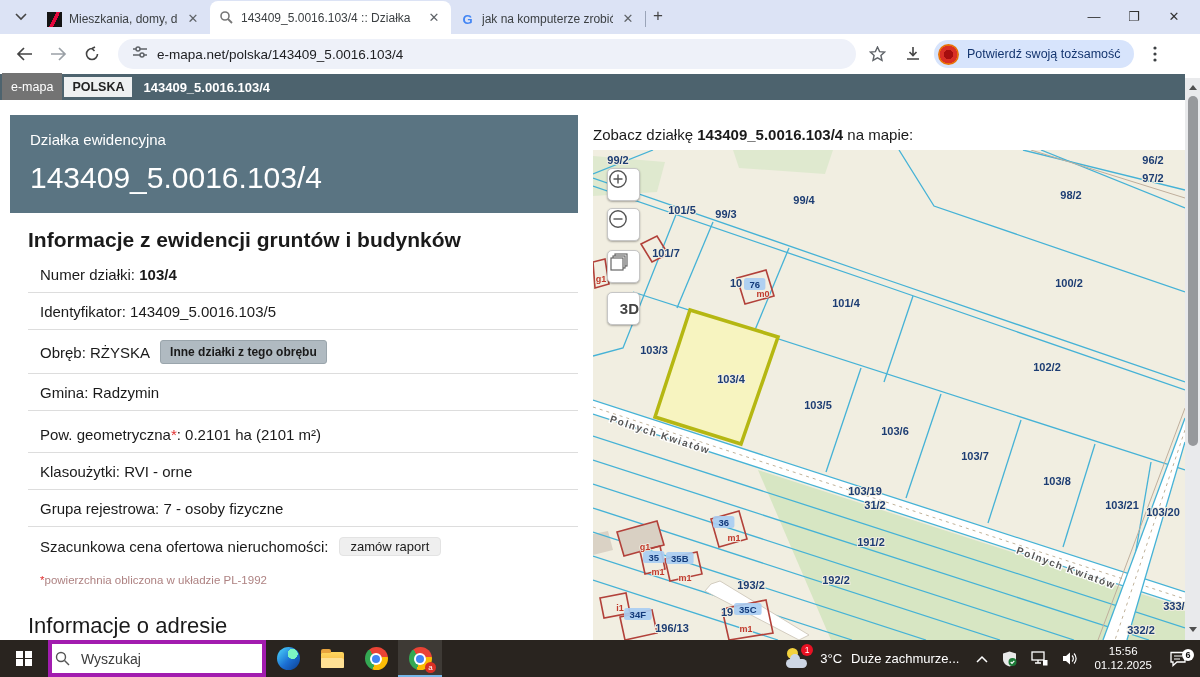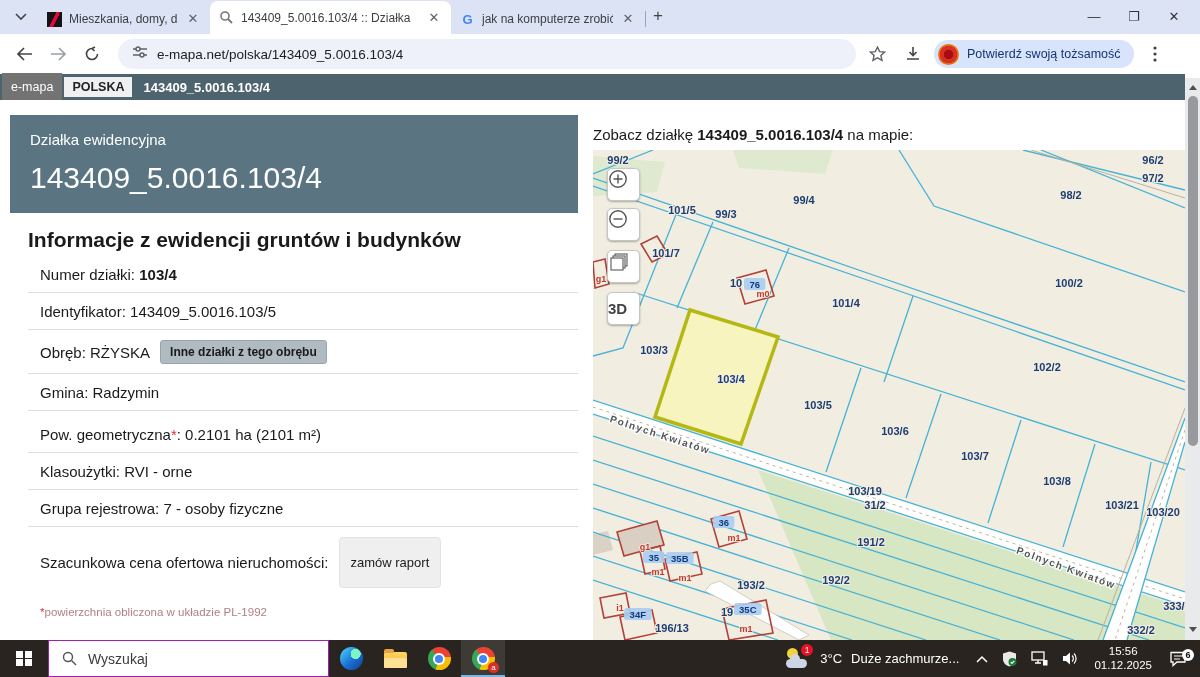--- a/index.html
+++ b/index.html
@@ -42,31 +42,31 @@
   .panel{position:absolute;left:10px;top:15px;width:568px}
   .card{background:#5a7482;color:#fff;padding:16px 20px 18px}
   .card-label{font-size:15px}
   .card-title{font-size:30px;margin-top:13px;font-weight:400}
   .h2{font-size:21px;font-weight:700;color:#1a1a1a;margin:15px 0 4px 18px}
   .row{margin-left:18px;padding:10px 0 9px 12px;font-size:15px;color:#1a1a1a;border-bottom:1px solid #ddd}
   .row.flex{display:flex;align-items:center;gap:10px}
   .row.last{border-bottom:none}
   .row .l2{margin-top:5px}
   .btn-gray{background:#b0bac1;border:1px solid #9aa5ac;font-size:12px;font-weight:bold;padding:4px 9px;border-radius:3px;color:#1a1a1a;cursor:pointer}
-  .btn-light{background:#efefef;border:1px solid #e3e3e3;font-size:13px;padding:17px 11px;border-radius:4px;color:#1a1a1a;cursor:pointer}
+  .btn-light{background:#efefef;border:1px solid #e3e3e3;font-size:13px;padding:1px 11px;border-radius:4px;color:#1a1a1a;cursor:pointer}
   .footnote{margin:9px 0 0 30px;font-size:11.5px;color:#ae8282}
   .red{color:#e03131}
   .section2{font-size:22px;font-weight:400;color:#1a1a1a;margin:27px 0 0 18px}
 
   
   .maparea{position:absolute;left:593px;top:0;width:592px;height:540px}
   .map-heading{font-size:15px;color:#1a1a1a;margin-top:26px}
   .mapbox{position:absolute;left:0;top:50px;width:592px;height:490px;background:#f1eee1;overflow:hidden}
   .mapbox svg{position:absolute;left:0;top:0}
-  .mapbtn{position:absolute;width:33px;height:33px;background:#fff;border:1px solid #c6c6c6;border-radius:5px;box-shadow:0 1px 2px rgba(0,0,0,.3);display:flex;align-items:center;justify-content:flex-start;cursor:pointer;z-index:5}
+  .mapbtn{position:absolute;width:33px;height:33px;background:#fff;border:1px solid #c6c6c6;border-radius:5px;box-shadow:0 1px 2px rgba(0,0,0,.3);display:flex;align-items:center;justify-content:flex-end;cursor:pointer;z-index:5}
   .b3d{font-size:15px;font-weight:bold;color:#444}
   .plbl{font:bold 11px "Liberation Sans",sans-serif;fill:#1d3d73;text-anchor:middle;paint-order:stroke;stroke:#f1eee1;stroke-width:2px}
   .blbl{font:bold 9px "Liberation Sans",sans-serif;fill:#c0392b;text-anchor:middle;paint-order:stroke;stroke:#f1eee1;stroke-width:1.5px}
   .abadge{fill:#a9cdf2;opacity:.92}
   .abtxt{font:bold 9.5px "Liberation Sans",sans-serif;fill:#123a7a;text-anchor:middle}
   .slbl{font:bold 10px "Liberation Sans",sans-serif;fill:#555;text-anchor:middle;letter-spacing:1.5px;paint-order:stroke;stroke:#fff;stroke-width:2.5px}
   .cyan{stroke:#45b2d6;stroke-width:1.3;fill:none}
   .tan{stroke:#bfae9c;stroke-width:1;fill:none}
   .dash{stroke:#b9a98f;stroke-width:.9;fill:none;stroke-dasharray:3 4}
   .bld{stroke:#b2413a;stroke-width:1.6;fill:none}
@@ -79,21 +79,21 @@
   .ps-thumb{position:absolute;left:2.5px;top:18px;width:10px;height:350px;background:#97999c;border-radius:5px;cursor:pointer}
   .tri{width:0;height:0;border-left:4px solid transparent;border-right:4px solid transparent}
   .tri.up{border-bottom:5px solid #505050}
   .tri.down{border-top:5px solid #505050}
 
   
   .taskbar{position:absolute;left:0;bottom:0;width:1200px;height:37px;background:#29241f;display:flex;align-items:stretch;color:#fff}
   .tb-start{width:48px;display:flex;align-items:center;justify-content:center;cursor:pointer}
   .winlogo{display:grid;grid-template-columns:7px 7px;grid-template-rows:7px 7px;gap:1.5px}
   .winlogo i{background:#fff}
-  .tb-search{width:281px;background:#fff;border:1px solid #a21caf;display:flex;align-items:center;gap:11px;padding-left:13px;color:#3c3c3c;font-size:14px;cursor:text}
+  .tb-search{width:218px;background:#fff;border:4px solid #a21caf;display:flex;align-items:center;gap:11px;padding-left:3px;color:#3c3c3c;font-size:14px;cursor:text}
   .tb-app{width:44px;display:flex;align-items:center;justify-content:center;position:relative;cursor:pointer}
   .tb-app.active{background:#3e3a35;box-shadow:inset 0 -2px 0 #75b6e8}
   .chrome{width:23px;height:23px;border-radius:50%;background:conic-gradient(from -40deg,#ea4335 0 120deg,#fbbc05 0 240deg,#34a853 0 360deg);position:relative}
   .chrome:before{content:"";position:absolute;left:5.5px;top:5.5px;width:12px;height:12px;border-radius:50%;background:#fff}
   .chrome:after{content:"";position:absolute;left:7.5px;top:7.5px;width:8px;height:8px;border-radius:50%;background:#4285f4}
   .cbadge{position:absolute;right:6px;bottom:4px;width:11px;height:11px;border-radius:50%;background:#d93025;color:#fff;font-size:8px;line-height:11px;text-align:center;z-index:3}
   .edge{width:23px;height:23px;border-radius:50%;background:radial-gradient(circle at 68% 30%,#7df5c2 0 22%,transparent 23%),linear-gradient(135deg,#45c7f5 10%,#1b6fd4 55%,#0d3e8e)}
   .folder{width:23px;height:16px;background:linear-gradient(#ffd75e,#f3ad43);border-radius:2px;position:relative;margin-top:3px}
   .folder:before{content:"";position:absolute;top:-3px;left:0;width:10px;height:4px;background:#e8a33d;border-radius:2px 2px 0 0}
   .folder:after{content:"";position:absolute;bottom:0;left:0;width:100%;height:10px;background:#ffe195;border-radius:1px 3px 1px 1px}

